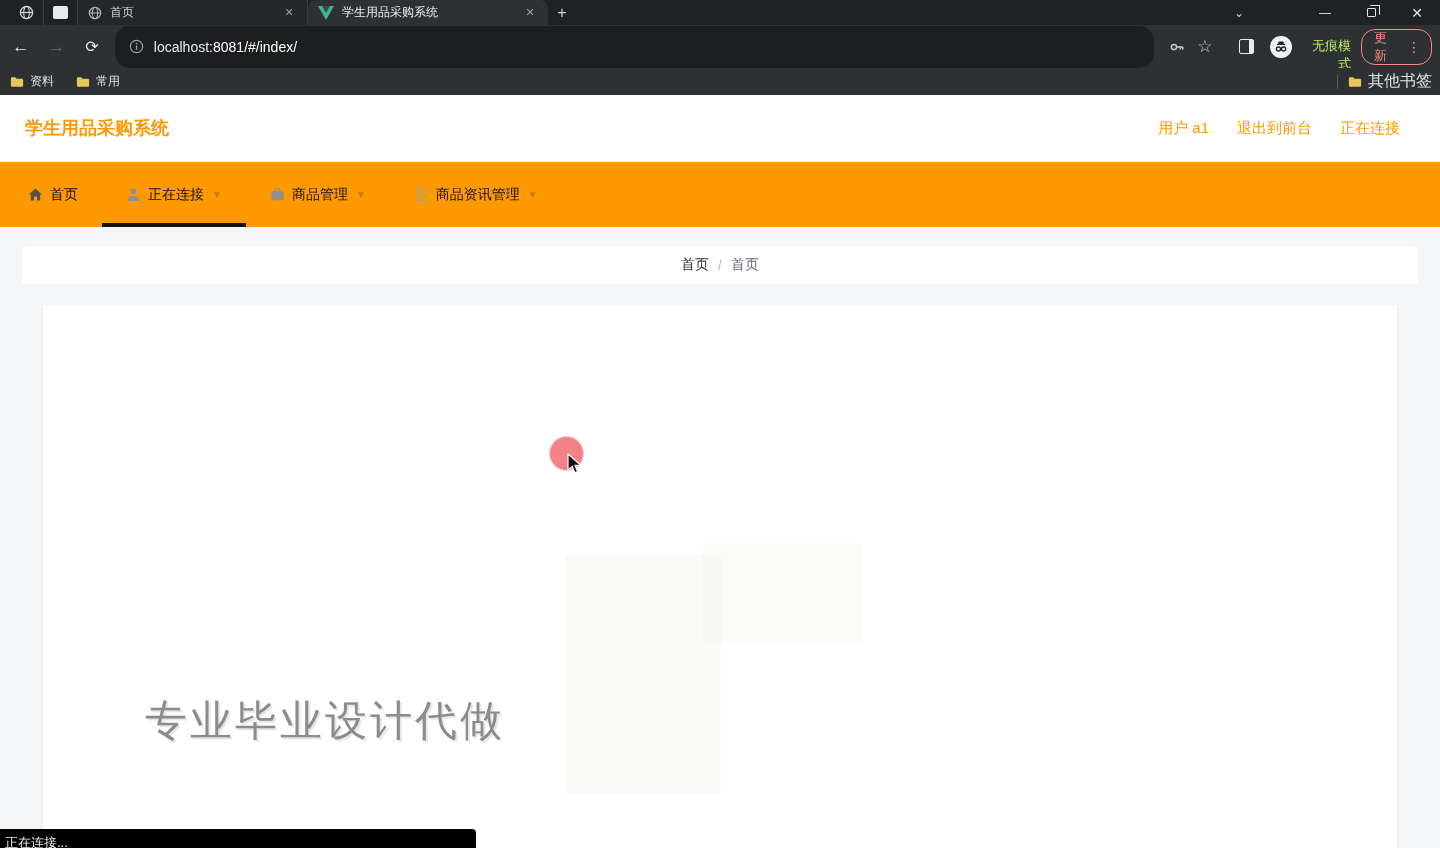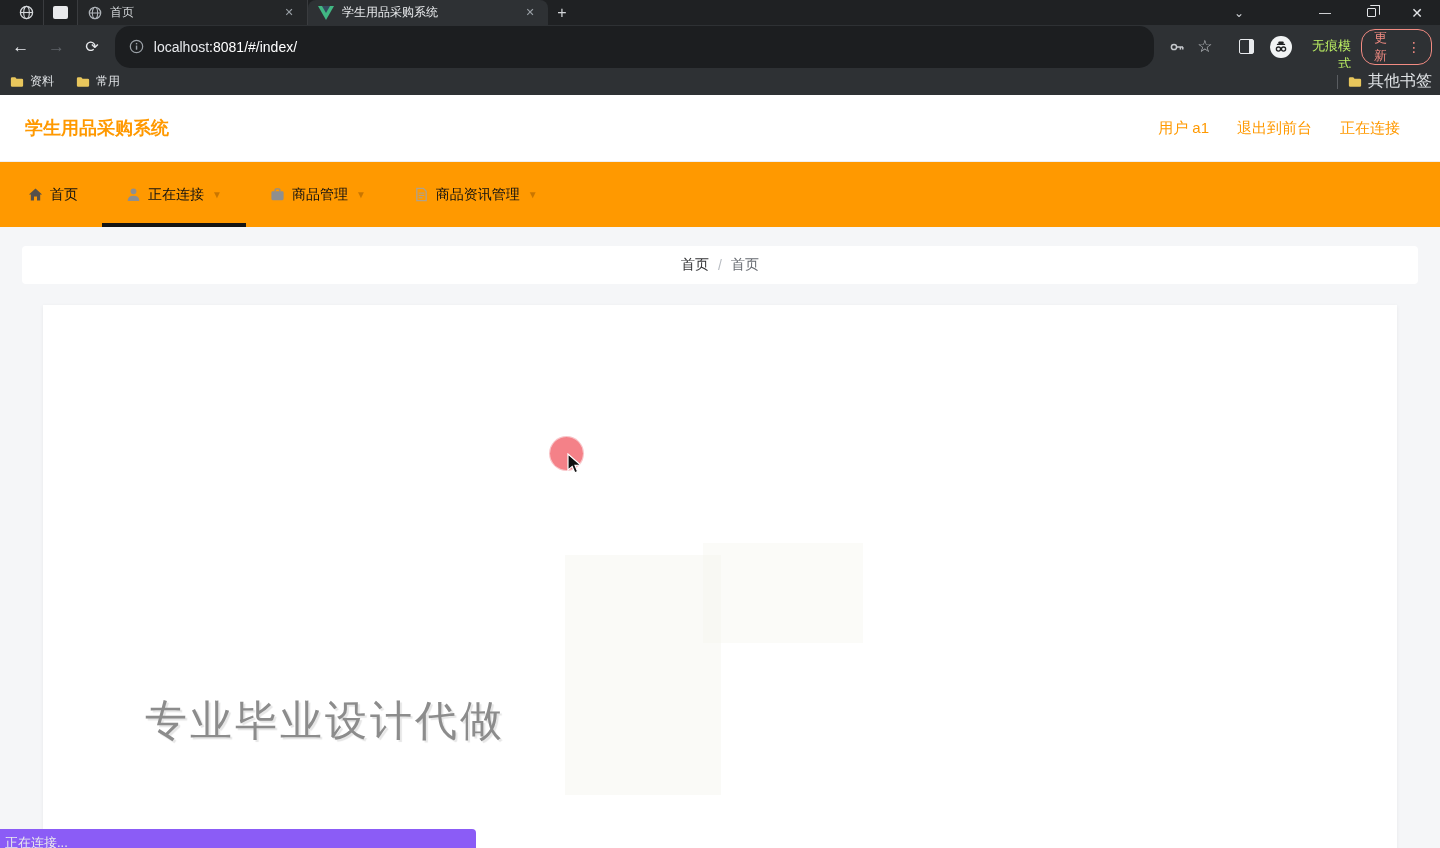--- a/index.html
+++ b/index.html
@@ -68,21 +68,21 @@
   .crumb-2 { color:#666a70; }
   .main-card { position:absolute; left:43px; top:78px; width:1354px; height:560px; background:#fff; box-shadow:0 1px 4px rgba(0,0,0,0.06); overflow:hidden; }
   .ghost-a { position:absolute; left:522px; top:250px; width:156px; height:240px; background:rgba(244,243,238,0.45); }
   .ghost-b { position:absolute; left:660px; top:238px; width:160px; height:100px; background:rgba(246,244,238,0.40); }
   .click-circle { position:absolute; left:507px; top:132px; width:33px; height:33px; border-radius:50%; background:rgba(243,112,120,0.88); box-shadow:0 0 0 1px rgba(235,90,100,0.35); }
   .cursor { position:absolute; left:524px; top:148px; }
   .welcome { position:absolute; left:0; top:212px; width:100%; text-align:center; font-size:23px; font-weight:bold; color:#1a1a1a; letter-spacing:1px; }
   .watermark { position:absolute; left:102px; top:388px; font-size:42px; font-weight:normal; color:#8c8c8c; letter-spacing:3px; text-shadow:2px 2px 1px rgba(0,0,0,0.10); }
 
   
-  .status-bubble { position:absolute; left:0; bottom:0; width:476px; height:19px; background:#8b5cf6; border-radius:0 4px 0 0; overflow:hidden; }
+  .status-bubble { position:absolute; left:0; bottom:0; width:476px; height:19px; background:#000000; border-radius:0 4px 0 0; overflow:hidden; }
   .status-bubble span { display:block; padding:5px 0 0 5px; font-size:13px; color:#e9eaeb; white-space:nowrap; }
 
   
   .vue-logo { position:relative; width:16px; height:14px; display:inline-block; }
   .vue-outer { position:absolute; left:0; top:0; width:0; height:0; border-left:8px solid transparent; border-right:8px solid transparent; border-top:14px solid #41b883; }
   .vue-inner { position:absolute; left:4px; top:0; width:0; height:0; border-left:4px solid transparent; border-right:4px solid transparent; border-top:7px solid #35495e; }
 </style>
 </head>
 <body>
 

